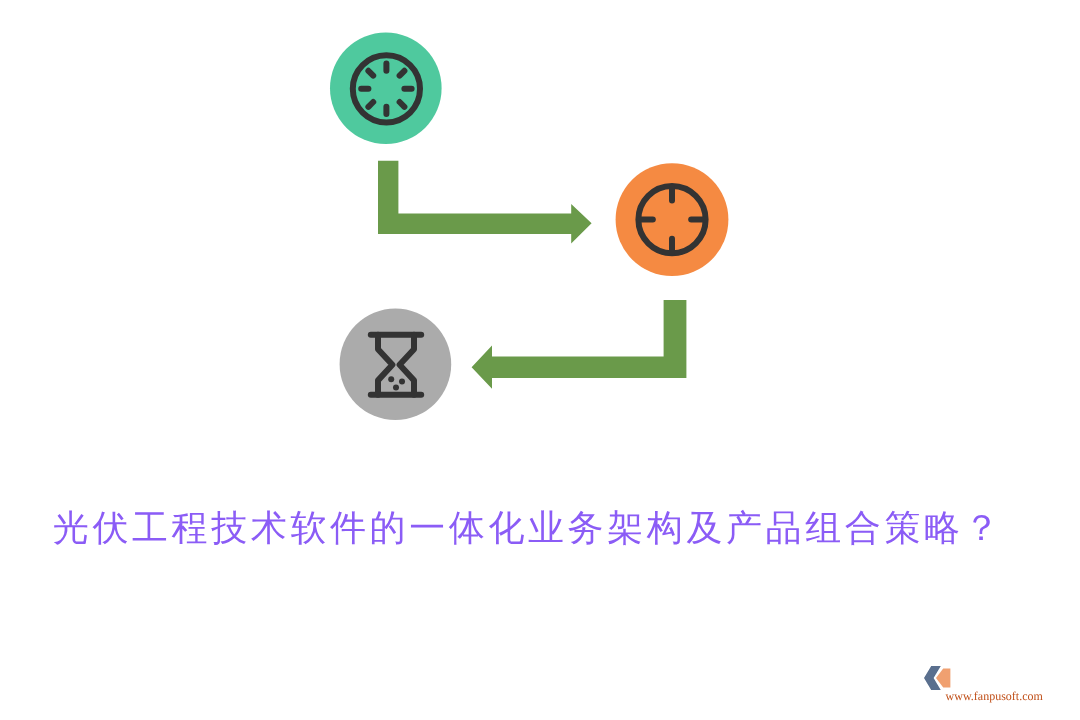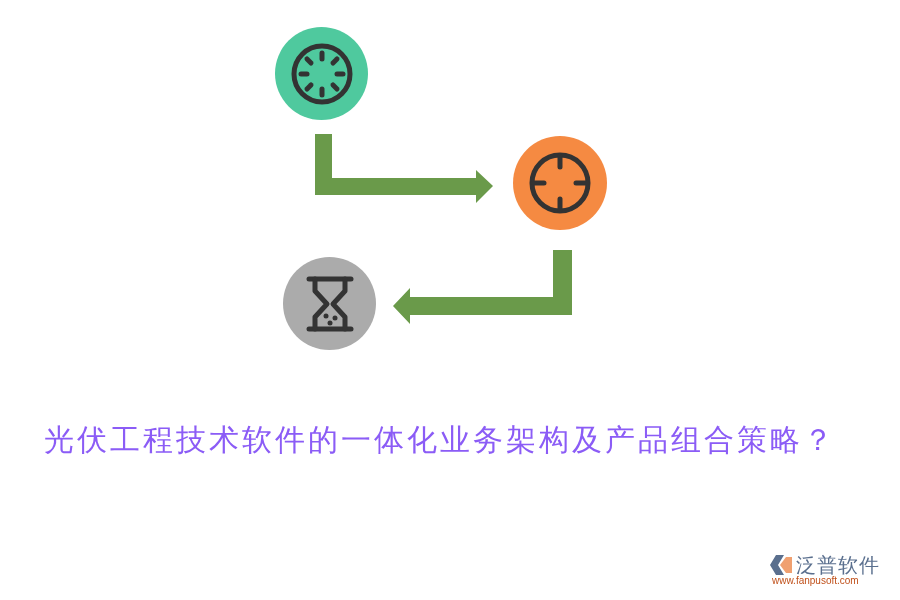--- a/index.html
+++ b/index.html
@@ -26,22 +26,22 @@
   }
   .logo {
     position: absolute; left: 768px; top: 552px; width: 125px; height: 36px;
   }
   .logo-mark { position: absolute; left: 0; top: 2px; width: 26px; height: 22px; }
   .logo-name {
     position: absolute; left: 28px; top: 0px;
     font-size: 20px; color: #5a6f8e; letter-spacing: 1px; white-space: nowrap;
   }
   .logo-url {
-    position: absolute; left: 4px; top: 23px;
-    font-family: Liberation Sans, sans-serif;
+    position: absolute; left: 20px; top: 23px;
+    font-family: Liberation Serif, serif;
     font-size: 10px; color: #c0501a; white-space: nowrap;
   }
 </style>
 </head>
 <body>
 
 <svg id="arrows" viewBox="0 0 900 600">
   <polygon fill="#6a9a4a" points="315,134 332,134 332,178 476,178 476,170 493,186 476,203 476,195 315,195"></polygon>
   <polygon fill="#6a9a4a" points="553,250 572,250 572,315 410,315 410,324 393,306 410,288 410,297 553,297"></polygon>
 </svg>
@@ -90,15 +90,14 @@
   </svg>
 </div>
 
 <div class="title">光伏工程技术软件的一体化业务架构及产品组合策略？</div>
 
 <div class="logo">
   <svg class="logo-mark" viewBox="0 0 26 22">
     <polygon points="2,11 8,1 16,1 10,11 16,21 8,21" fill="#5a6f8e"></polygon>
     <polygon points="12,11 18,3 24,3 24,19 18,19" fill="#f0a070"></polygon>
   </svg>
-  <span class="logo-name">泛普软件</span>
   <span class="logo-url">www.fanpusoft.com</span>
 </div>
 
 </body></html>

